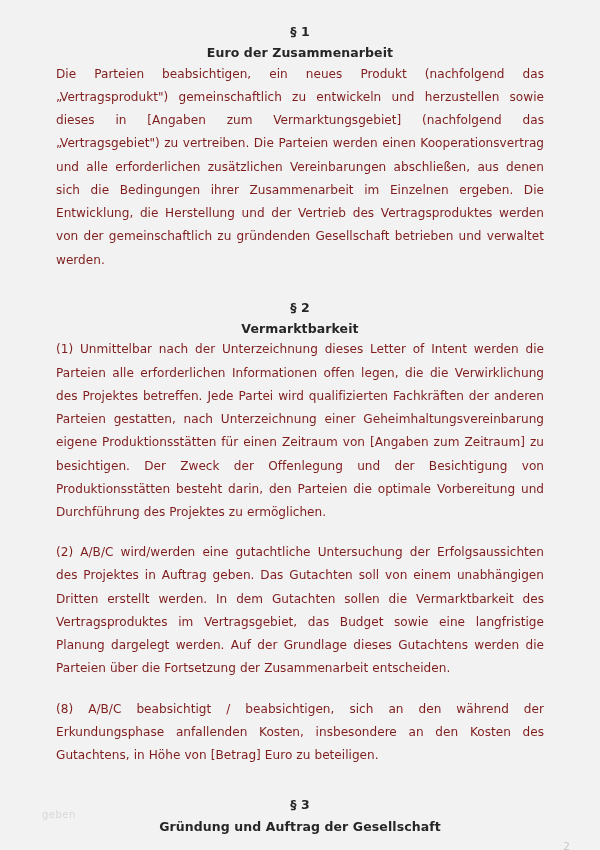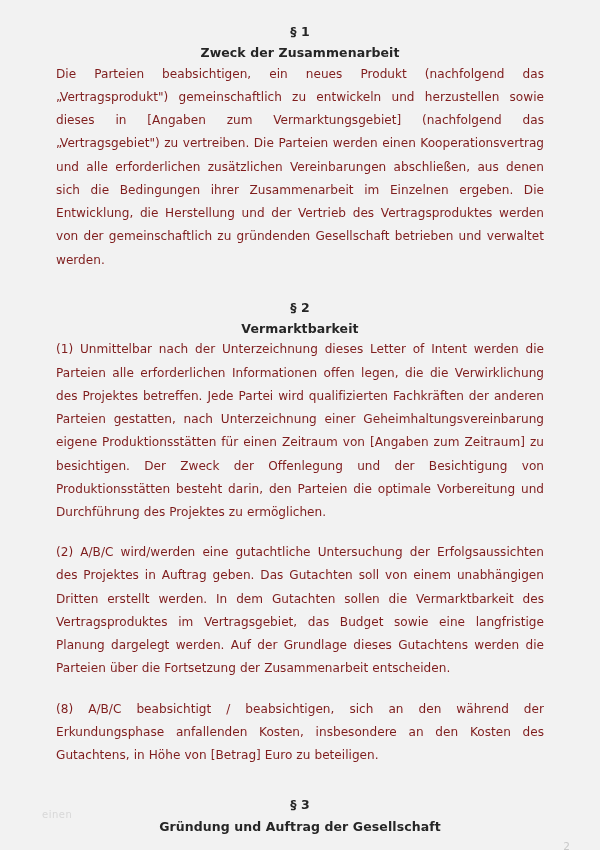--- a/index.html
+++ b/index.html
@@ -73,35 +73,35 @@
   }
 </style>
 </head>
 <body>
 
 <div class="page">
   <div class="page-inner">
 
     <div class="section-head">
       <span class="sym">§ 1</span>
-      <span class="ttl">Zweck der Zusammenarbeit</span>
+      <span class="ttl">Euro der Zusammenarbeit</span>
     </div>
 
     <p class="body-par gap-after-head">Die Parteien beabsichtigen, ein neues Produkt (nachfolgend das „Vertragsprodukt") gemeinschaftlich zu entwickeln und herzustellen sowie dieses in [Angaben zum Vermarktungsgebiet] (nachfolgend das „Vertragsgebiet") zu vertreiben. Die Parteien werden einen Kooperationsvertrag und alle erforderlichen zusätzlichen Vereinbarungen abschließen, aus denen sich die Bedingungen ihrer Zusammenarbeit im Einzelnen ergeben. Die Entwicklung, die Herstellung und der Vertrieb des Vertragsproduktes werden von der gemeinschaftlich zu gründenden Gesellschaft betrieben und verwaltet werden.</p>
 
     <div class="section-head sec2-head">
       <span class="sym">§ 2</span>
       <span class="ttl">Vermarktbarkeit</span>
     </div>
 
     <p class="body-par gap-after-head">(1) Unmittelbar nach der Unterzeichnung dieses Letter of Intent werden die Parteien alle erforderlichen Informationen offen legen, die die Verwirklichung des Projektes betreffen. Jede Partei wird qualifizierten Fachkräften der anderen Parteien gestatten, nach Unterzeichnung einer Geheimhaltungsvereinbarung eigene Produktionsstätten für einen Zeitraum von [Angaben zum Zeitraum] zu besichtigen. Der Zweck der Offenlegung und der Besichtigung von Produktionsstätten besteht darin, den Parteien die optimale Vorbereitung und Durchführung des Projektes zu ermöglichen.</p>
     <p class="body-par">(2) A/B/C wird/werden eine gutachtliche Untersuchung der Erfolgsaussichten des Projektes in Auftrag geben. Das Gutachten soll von einem unabhängigen Dritten erstellt werden. In dem Gutachten sollen die Vermarktbarkeit des Vertragsproduktes im Vertragsgebiet, das Budget sowie eine langfristige Planung dargelegt werden. Auf der Grundlage dieses Gutachtens werden die Parteien über die Fortsetzung der Zusammenarbeit entscheiden.</p>
     <p class="body-par">(8) A/B/C beabsichtigt / beabsichtigen, sich an den während der Erkundungsphase anfallenden Kosten, insbesondere an den Kosten des Gutachtens, in Höhe von [Betrag] Euro zu beteiligen.</p>
 
     <div class="section-head sec3-head">
       <span class="sym">§ 3</span>
       <span class="ttl">Gründung und Auftrag der Gesellschaft</span>
     </div>
 
-    <div class="watermark">einen</div>
+    <div class="watermark">geben</div>
     <div class="page-number">2</div>
   </div>
 </div>
 
 </body></html>

